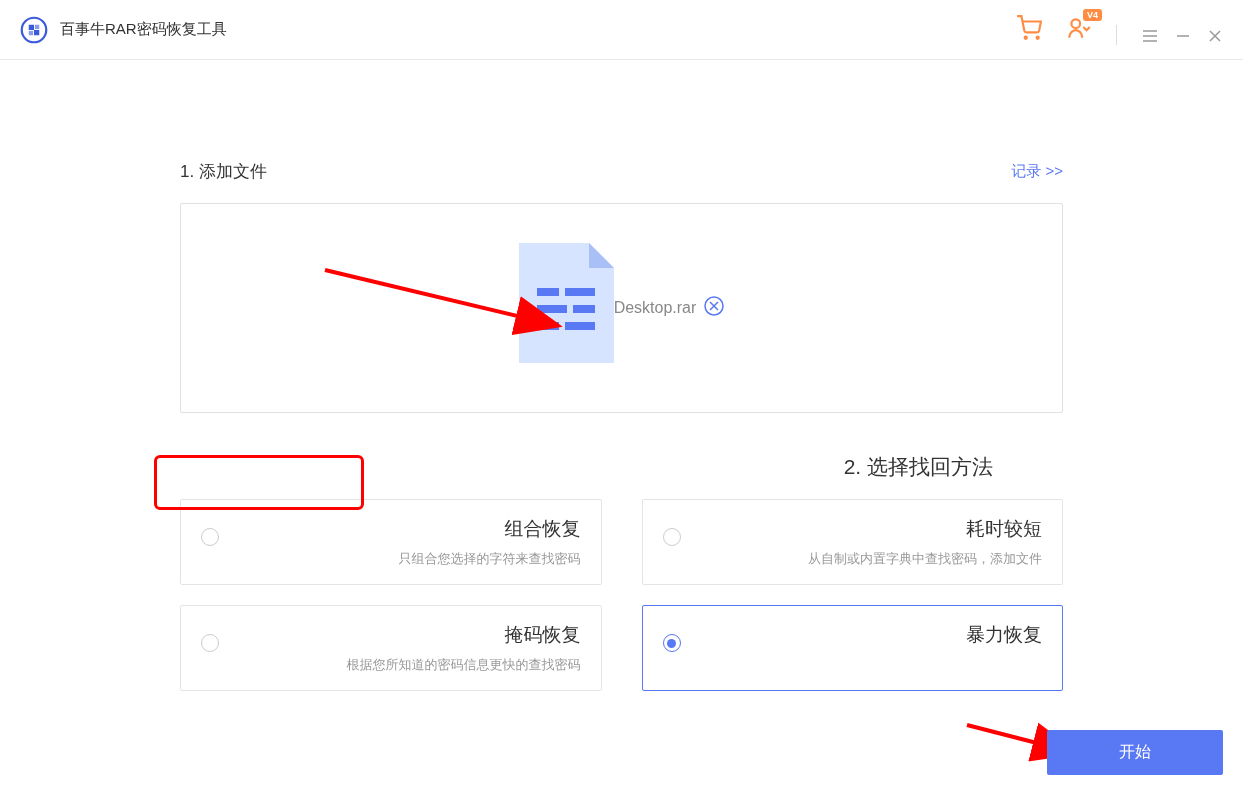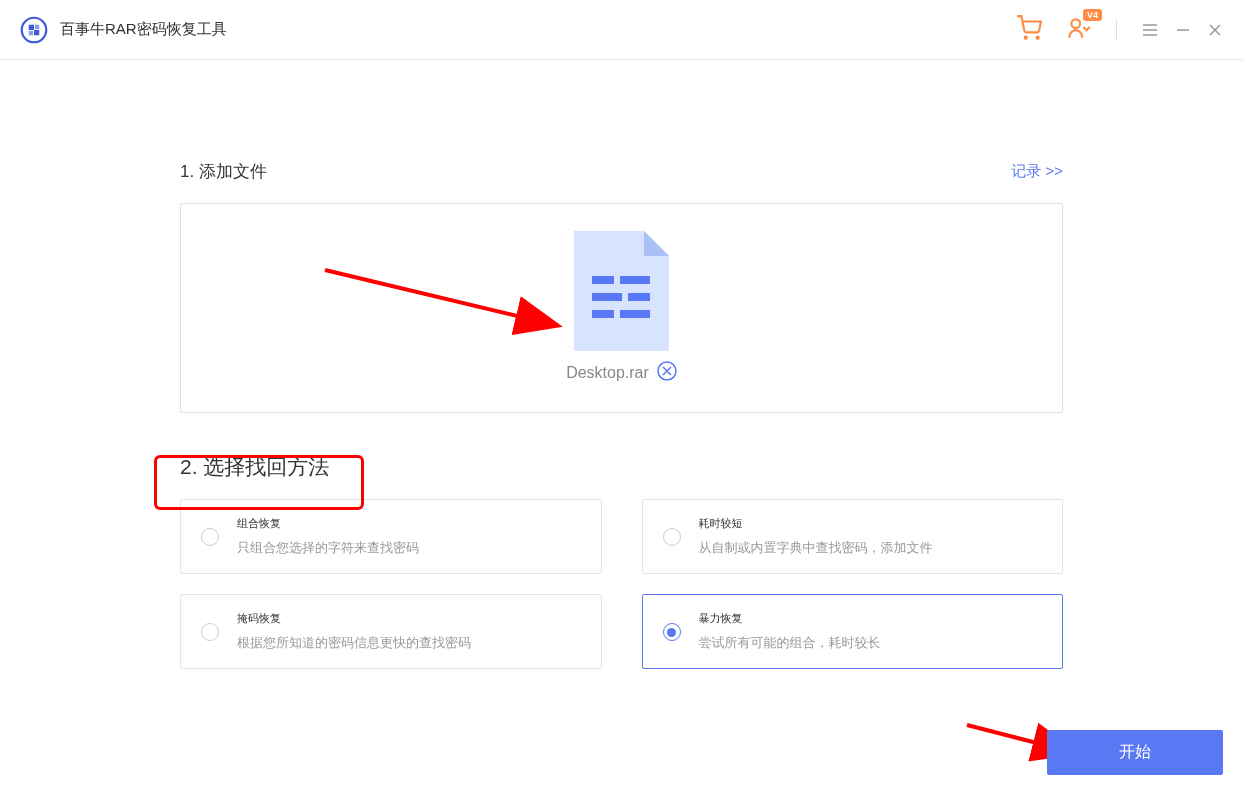--- a/index.html
+++ b/index.html
@@ -32,21 +32,21 @@
       width: 28px;
       height: 28px;
     }
     .app-title {
       font-size: 15px;
       color: #333;
       font-weight: 500;
     }
     .header-right {
       display: flex;
-      align-items: center;
+      align-items: flex-end;
       gap: 24px;
     }
     .cart-icon, .user-icon {
       cursor: pointer;
       position: relative;
     }
     .badge {
       position: absolute;
       top: -6px;
       right: -10px;
@@ -68,20 +68,21 @@
       align-items: center;
     }
     .window-btn {
       cursor: pointer;
       color: #888;
       display: flex;
       align-items: center;
     }
     .main {
       padding: 100px 180px 0;
+      text-align: right;
     }
     .step-header {
       display: flex;
       justify-content: space-between;
       align-items: center;
       margin-bottom: 20px;
     }
     .step-title {
       font-size: 17px;
       color: #333;
@@ -89,21 +90,20 @@
     .log-link {
       color: #5978f3;
       font-size: 15px;
       cursor: pointer;
     }
     .drop-zone {
       border: 1px solid #e0e0e0;
       border-radius: 2px;
       height: 210px;
       display: flex;
-      flex-direction: column;
       align-items: center;
       justify-content: center;
       position: relative;
       margin-bottom: 40px;
     }
     .file-icon {
       margin-bottom: 10px;
     }
     .file-name-row {
       display: flex;
@@ -184,21 +184,21 @@
       border-radius: 50%;
       display: none;
     }
     .option-card.selected .radio-dot {
       display: block;
     }
     .option-content {
       flex: 1;
     }
     .option-title {
-      font-size: 11px;
+      font-size: 19px;
       color: #333;
       margin-bottom: 8px;
     }
     .option-desc {
       font-size: 13px;
       color: #999;
     }
     .footer {
       position: absolute;
       bottom: 18px;
@@ -316,21 +316,20 @@
       <div class="option-title">掩码恢复</div>
       <div class="option-desc">根据您所知道的密码信息更快的查找密码</div>
     </div>
         </div>
         <div class="option-card selected">
     <div class="radio">
             <div class="radio-dot"></div>
           </div>
     <div class="option-content">
       <div class="option-title">暴力恢复</div>
-      <div class="option-desc">尝试所有可能的组合，耗时较长</div>
     </div>
         </div>
       </div>
   </div>
 </div>
 
 <div class="highlight-box"></div>
 
 <svg class="arrow-annotation arrow1" width="260" height="80" viewBox="0 0 260 80">
   <defs>

